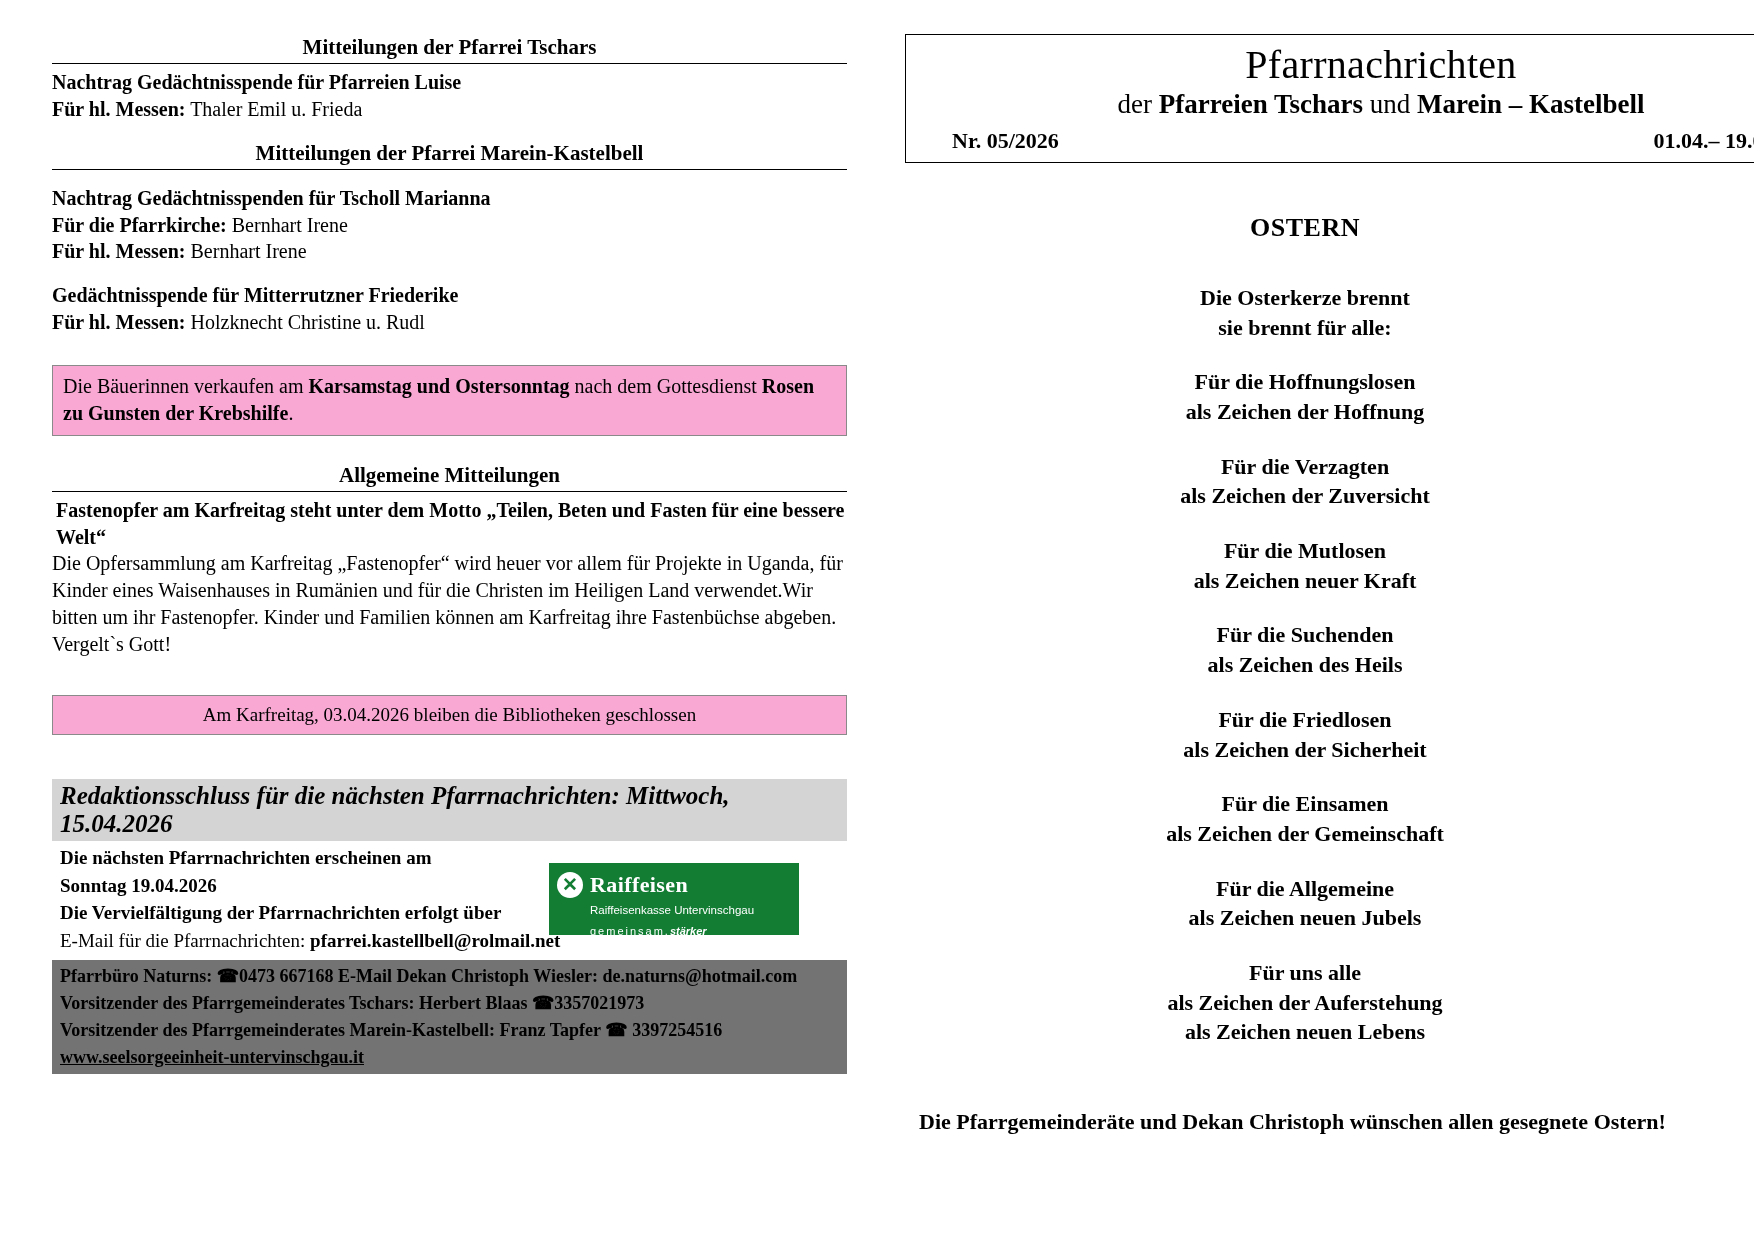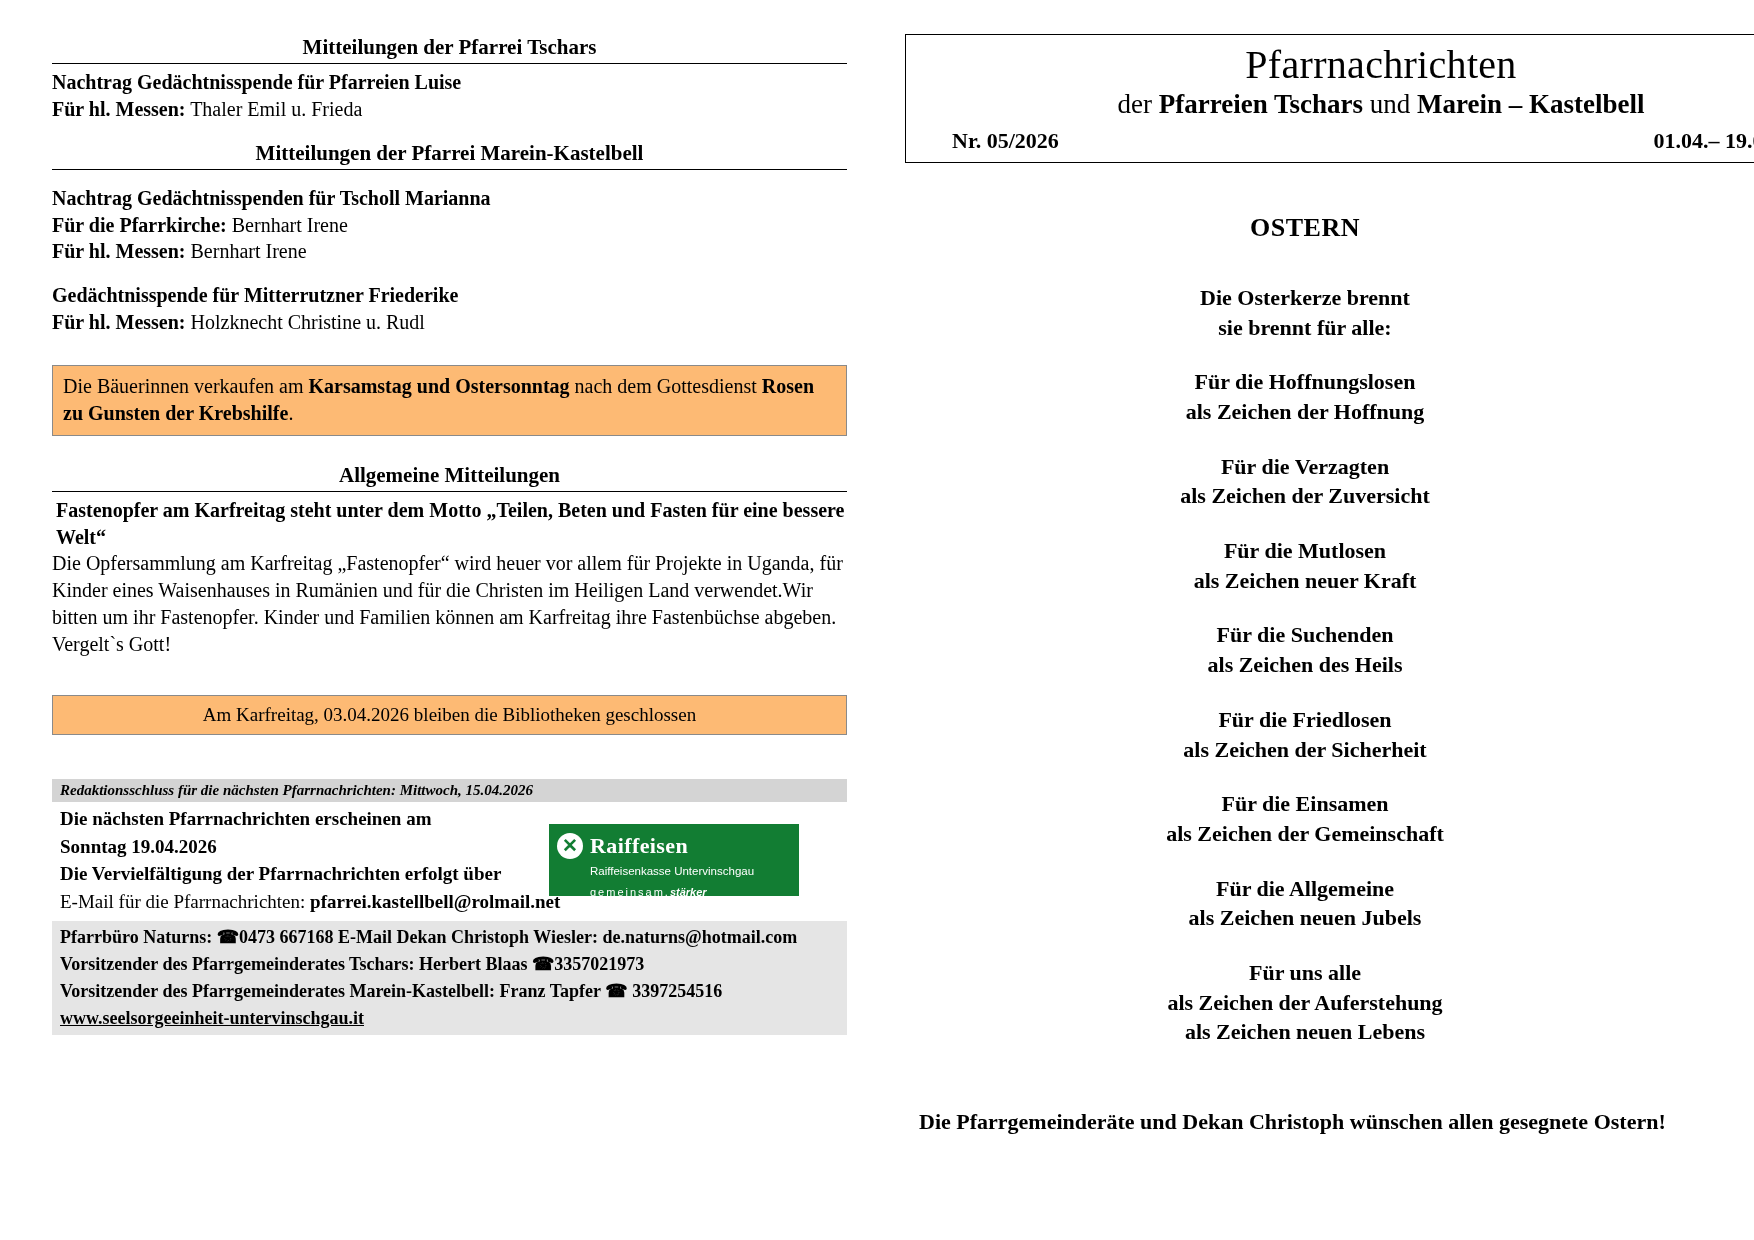--- a/index.html
+++ b/index.html
@@ -54,21 +54,21 @@
   }
   .line {
     font-size: 20px;
     line-height: 1.32;
   }
   .b { font-weight: bold; }
   .gap-s { height: 10px; }
   .gap-m { height: 18px; }
 
   .grey-box {
-    background: #fdba74;
+    background: #f9a8d4;
     border: 1px solid #8a8a8a;
     padding: 7px 10px 8px 10px;
     font-size: 20px;
     line-height: 1.35;
   }
   .grey-box.center {
     text-align: center;
     font-weight: normal;
     font-size: 19px;
     padding: 6px 22px;
@@ -84,21 +84,21 @@
     font-size: 20px;
     line-height: 1.34;
   }
 
   
   .footer-wrap { position: relative; width: 795px; }
   .redaktion {
     background: #d4d4d4;
     font-style: italic;
     font-weight: bold;
-    font-size: 15px;
+    font-size: 25px;
     padding: 3px 6px 3px 8px;
   }
   .footer-body {
     position: relative;
     font-size: 19px;
     line-height: 1.45;
     padding: 3px 0 0 8px;
   }
   .footer-body .bold { font-weight: bold; }
   .raiff {
@@ -140,21 +140,21 @@
   .raiff-claim {
     font-family: "Liberation Sans", sans-serif;
     font-size: 11px;
     margin-left: 33px;
     margin-top: 5px;
     letter-spacing: 2px;
   }
   .raiff-claim i { letter-spacing: 0; font-weight: bold; text-align: right; }
 
   .contact {
-    background: #e5e5e5;
+    background: #737373;
     font-size: 18px;
     line-height: 1.5;
     font-weight: bold;
     padding: 3px 6px 3px 8px;
     margin-top: 6px;
   }
   .contact .row { display: block; white-space: nowrap; }
   .contact .url { text-decoration: underline; }
 
   

